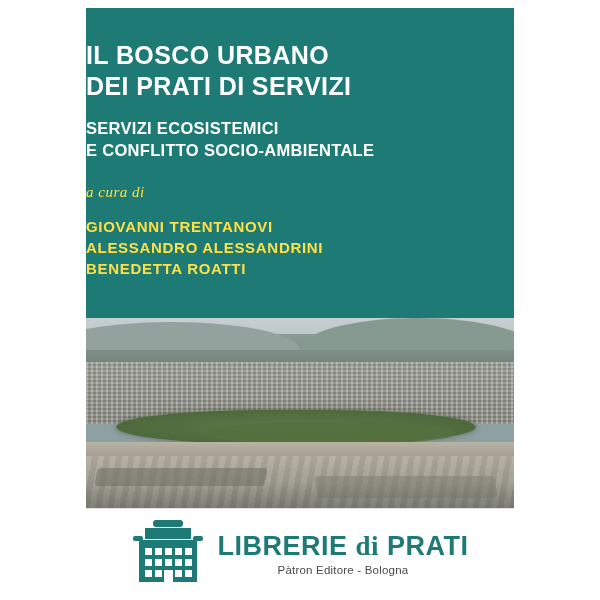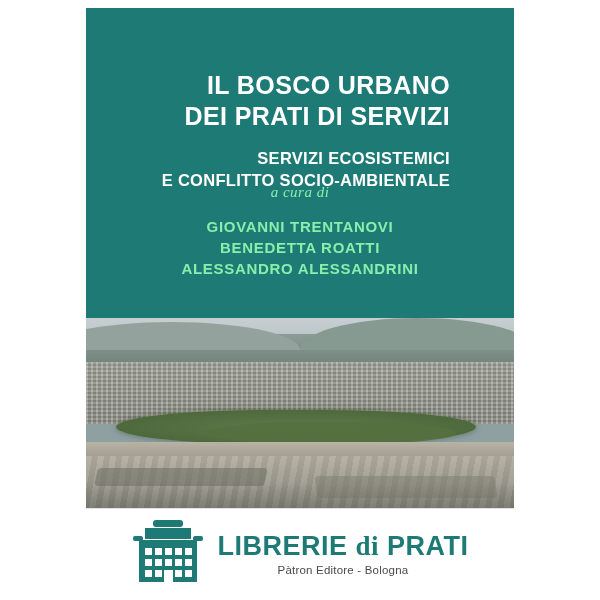--- a/index.html
+++ b/index.html
@@ -26,23 +26,23 @@
     top: 8px;
     width: 428px;
     height: 584px;
     background: #1d7a75;
     overflow: hidden;
   }
   
   .title-block {
     position: absolute;
     left: 0;
-    top: 62px;
+    top: 32px;
     width: 364px;
-    text-align: right;
+    text-align: left;
     color: #ffffff;
   }
   .title-line {
     font-size: 25px;
     font-weight: bold;
     letter-spacing: 0.4px;
     line-height: 31px;
   }
   .subtitle-line {
     font-size: 16.5px;
@@ -52,22 +52,22 @@
   }
   .subtitle-wrap {
     margin-top: 15px;
   }
   
   .editors-block {
     position: absolute;
     left: 0;
     top: 176px;
     width: 428px;
-    text-align: center;
-    color: #86efac;
+    text-align: left;
+    color: #fde047;
   }
   .acura {
     font-family: "Liberation Serif", serif;
     font-style: italic;
     font-size: 15px;
     letter-spacing: 0.5px;
     margin-bottom: 15px;
   }
   .editor-name {
     font-size: 15px;
@@ -232,22 +232,22 @@
       <div class="title-line">DEI PRATI DI SERVIZI</div>
       <div class="subtitle-wrap">
         <div class="subtitle-line">SERVIZI ECOSISTEMICI</div>
         <div class="subtitle-line">E CONFLITTO SOCIO-AMBIENTALE</div>
       </div>
     </div>
 
     <div class="editors-block">
       <div class="acura">a cura di</div>
       <div class="editor-name">GIOVANNI TRENTANOVI</div>
+      <div class="editor-name">ALESSANDRO ALESSANDRINI</div>
       <div class="editor-name">BENEDETTA ROATTI</div>
-      <div class="editor-name">ALESSANDRO ALESSANDRINI</div>
     </div>
 
     <div class="photo">
       <div class="sky"></div>
       <div class="far-hills"></div>
       <div class="city"></div>
       <div class="green-strip"></div>
       <div class="green-strip2"></div>
       <div class="road"></div>
       <div class="ground"></div>

